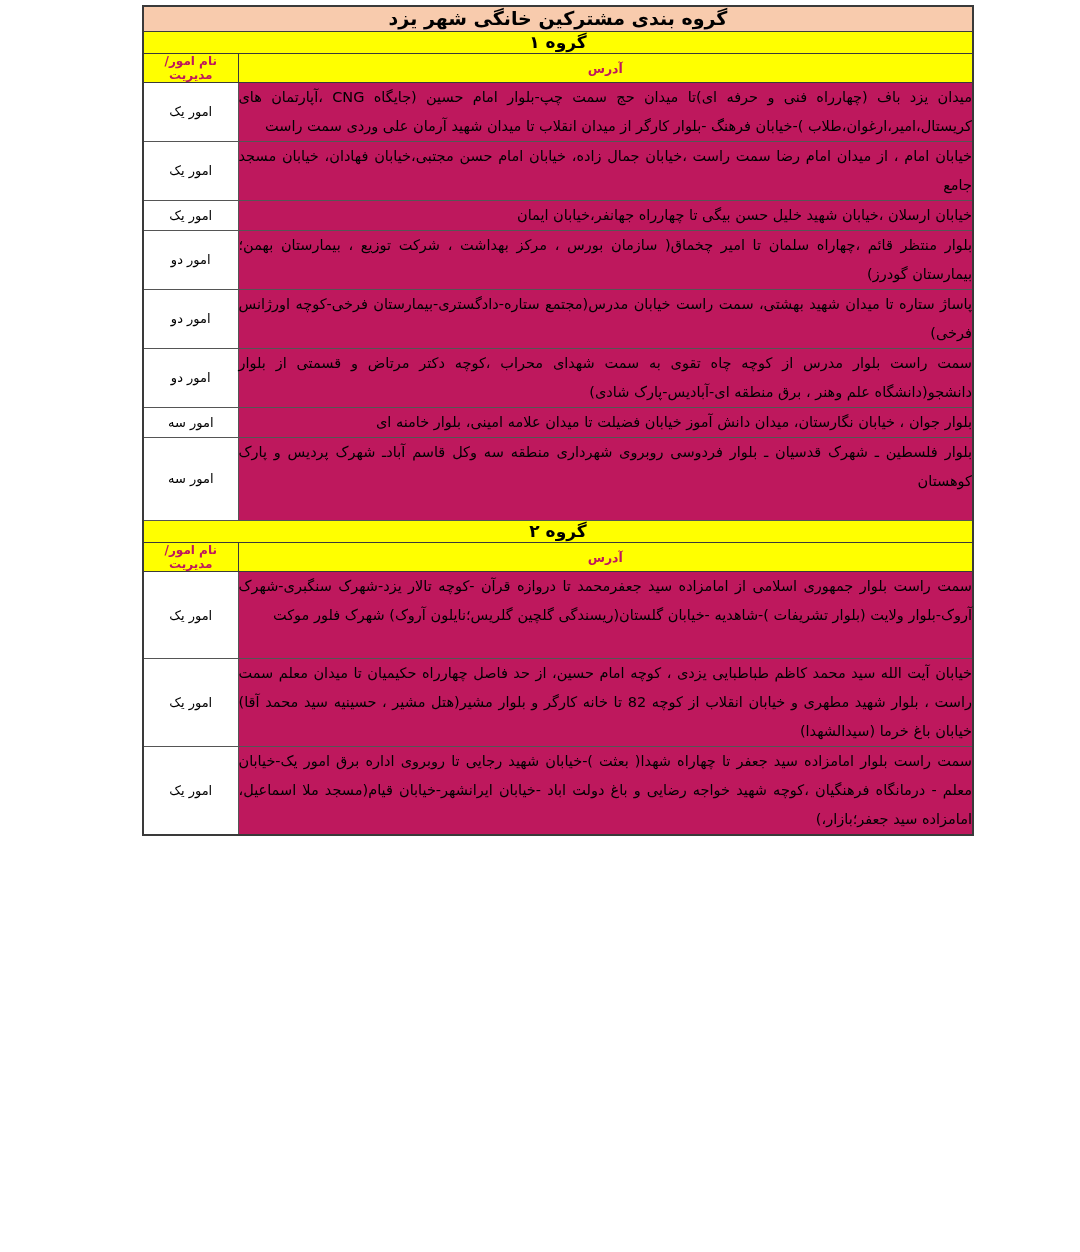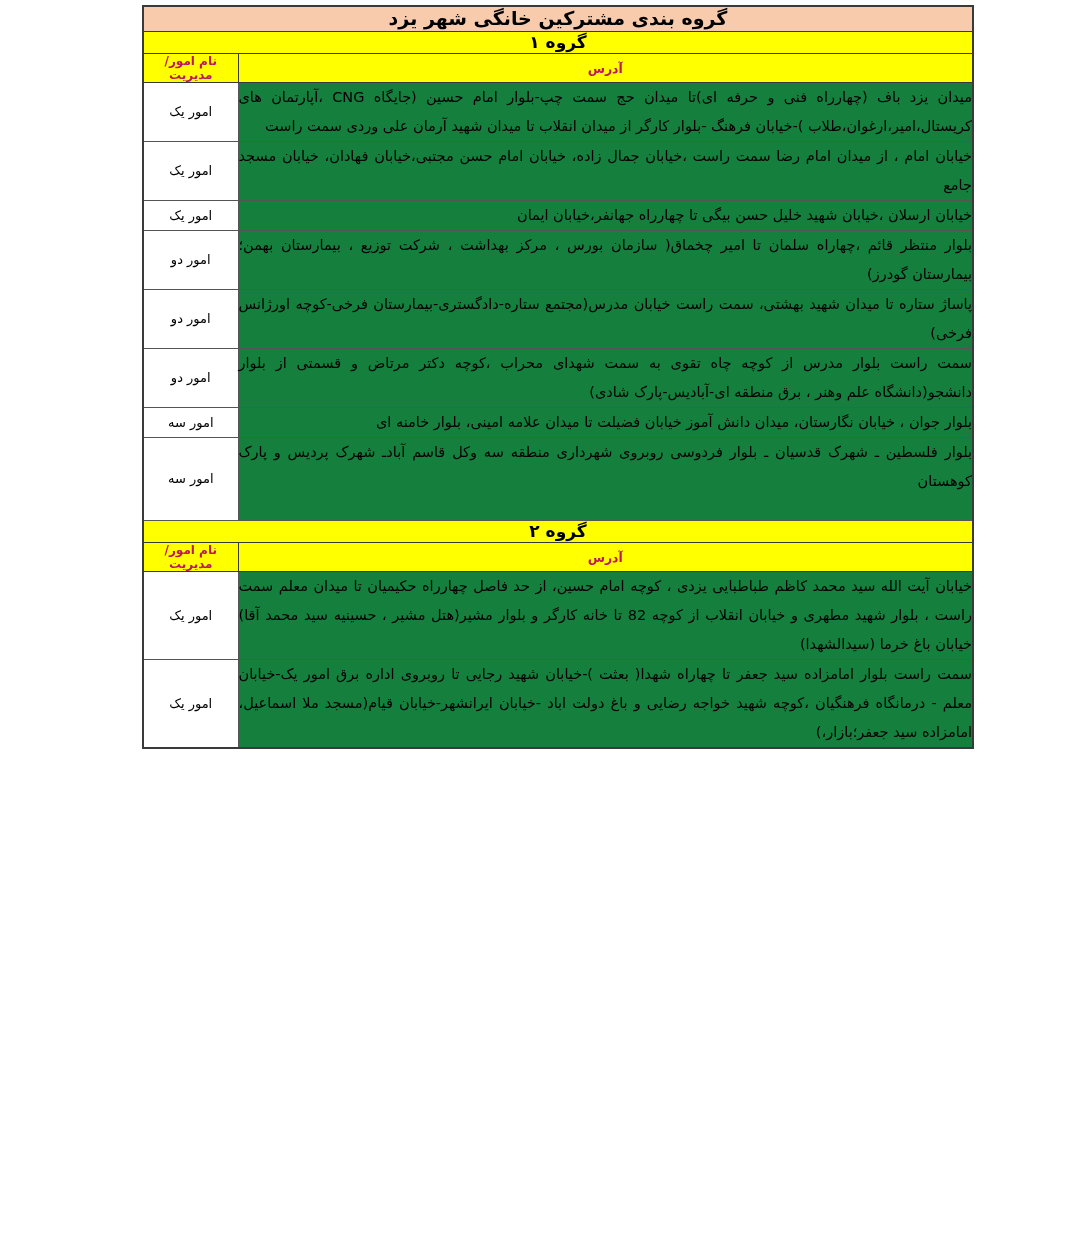--- a/index.html
+++ b/index.html
@@ -74,21 +74,21 @@
     font-weight: bold;
     font-size: 12.5px;
     color: #be185d;
     padding: 6px 4px 7px 4px;
     border: 1px solid #3a3a3a !important;
   }
   .colhead.name { font-size: 12px; }
 
   
   .addr-cell {
-    background: #15803d;
+    background: #be185d;
     text-align: justify;
     text-align-last: right;
     font-size: 14.5px;
     line-height: 2.0;
     color: #000000;
     padding: 9px 12px 9px 12px;
     font-weight: normal;
   }
   .name-cell {
     background: #ffffff;
@@ -169,20 +169,24 @@
 
       <tr>
         <td class="group-cell" colspan="2">گروه ۲</td>
       </tr>
 
       <tr>
         <td class="colhead">آدرس</td>
         <td class="colhead name">نام امور/مدیریت</td>
       </tr>
 
+      <tr class="tall2">
+        <td class="addr-cell">سمت راست بلوار جمهوری اسلامی از امامزاده سید جعفرمحمد تا دروازه قرآن -کوچه تالار یزد-شهرک سنگبری-شهرک آروک-بلوار ولایت (بلوار تشریفات )-شاهدیه -خیابان گلستان(ریسندگی گلچین گلریس؛نایلون آروک) شهرک فلور موکت</td>
+        <td class="name-cell">امور یک</td>
+      </tr>
       <tr>
         <td class="addr-cell">خیابان آیت الله سید محمد کاظم طباطبایی یزدی ، کوچه امام حسین، از حد فاصل چهارراه حکیمیان تا میدان معلم سمت راست ، بلوار شهید مطهری و خیابان انقلاب از کوچه 82 تا خانه کارگر  و بلوار مشیر(هتل مشیر ، حسینیه سید محمد آقا) خیابان باغ خرما (سیدالشهدا)</td>
         <td class="name-cell">امور یک</td>
       </tr>
       <tr>
         <td class="addr-cell">سمت راست بلوار امامزاده سید جعفر تا چهاراه شهدا( بعثت )-خیابان شهید رجایی تا روبروی اداره برق امور یک-خیابان معلم - درمانگاه فرهنگیان ،کوچه شهید خواجه رضایی و باغ دولت اباد -خیابان ایرانشهر-خیابان قیام(مسجد ملا اسماعیل، امامزاده سید جعفر؛بازار،)</td>
         <td class="name-cell">امور یک</td>
       </tr>
 
     </tbody>

